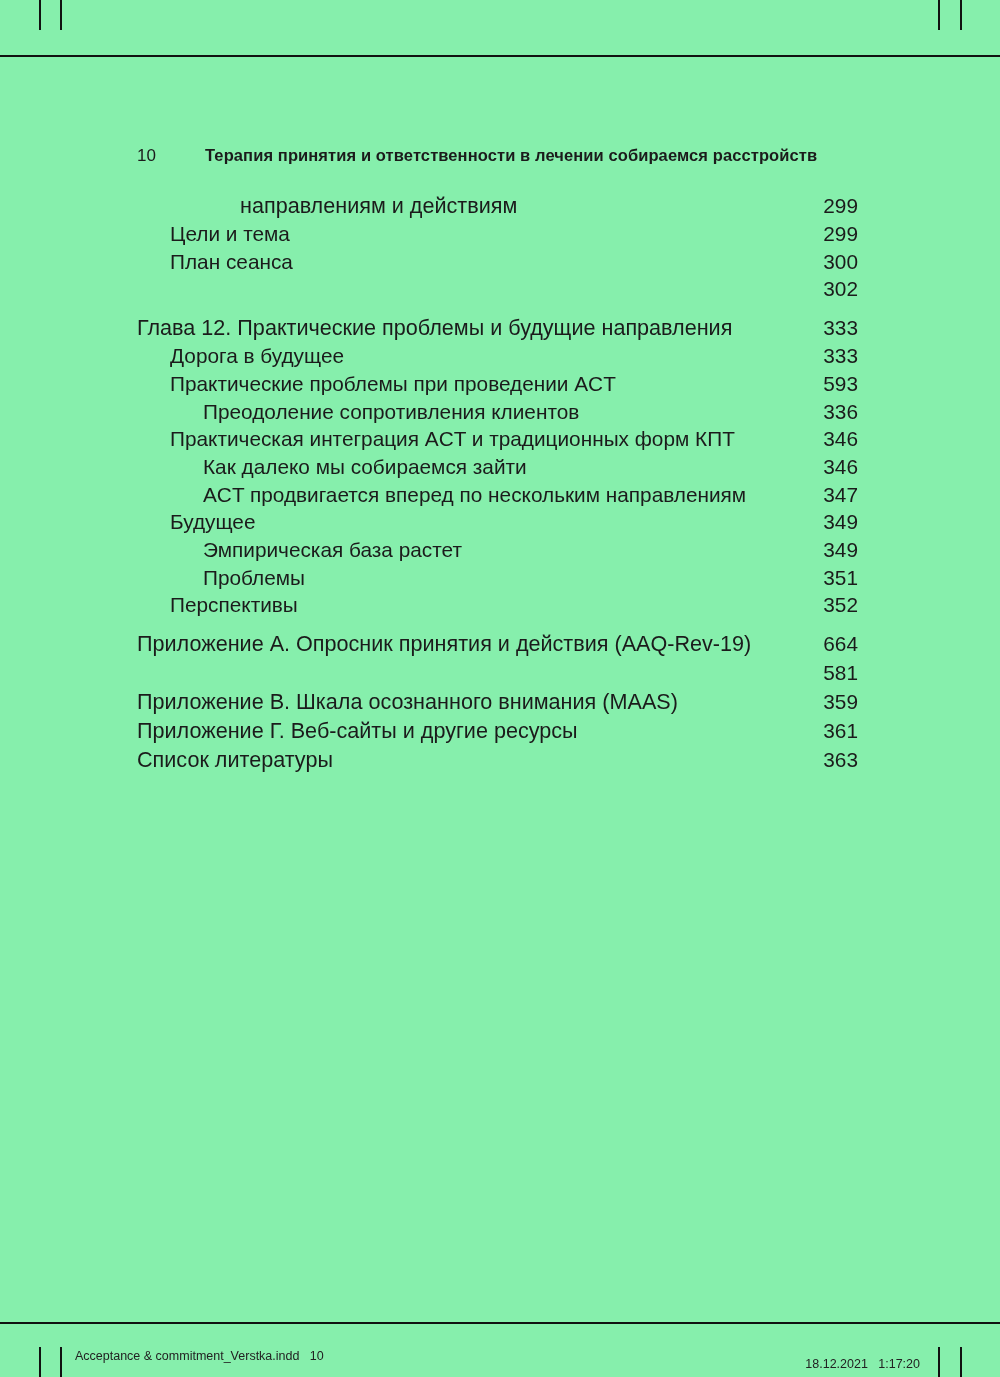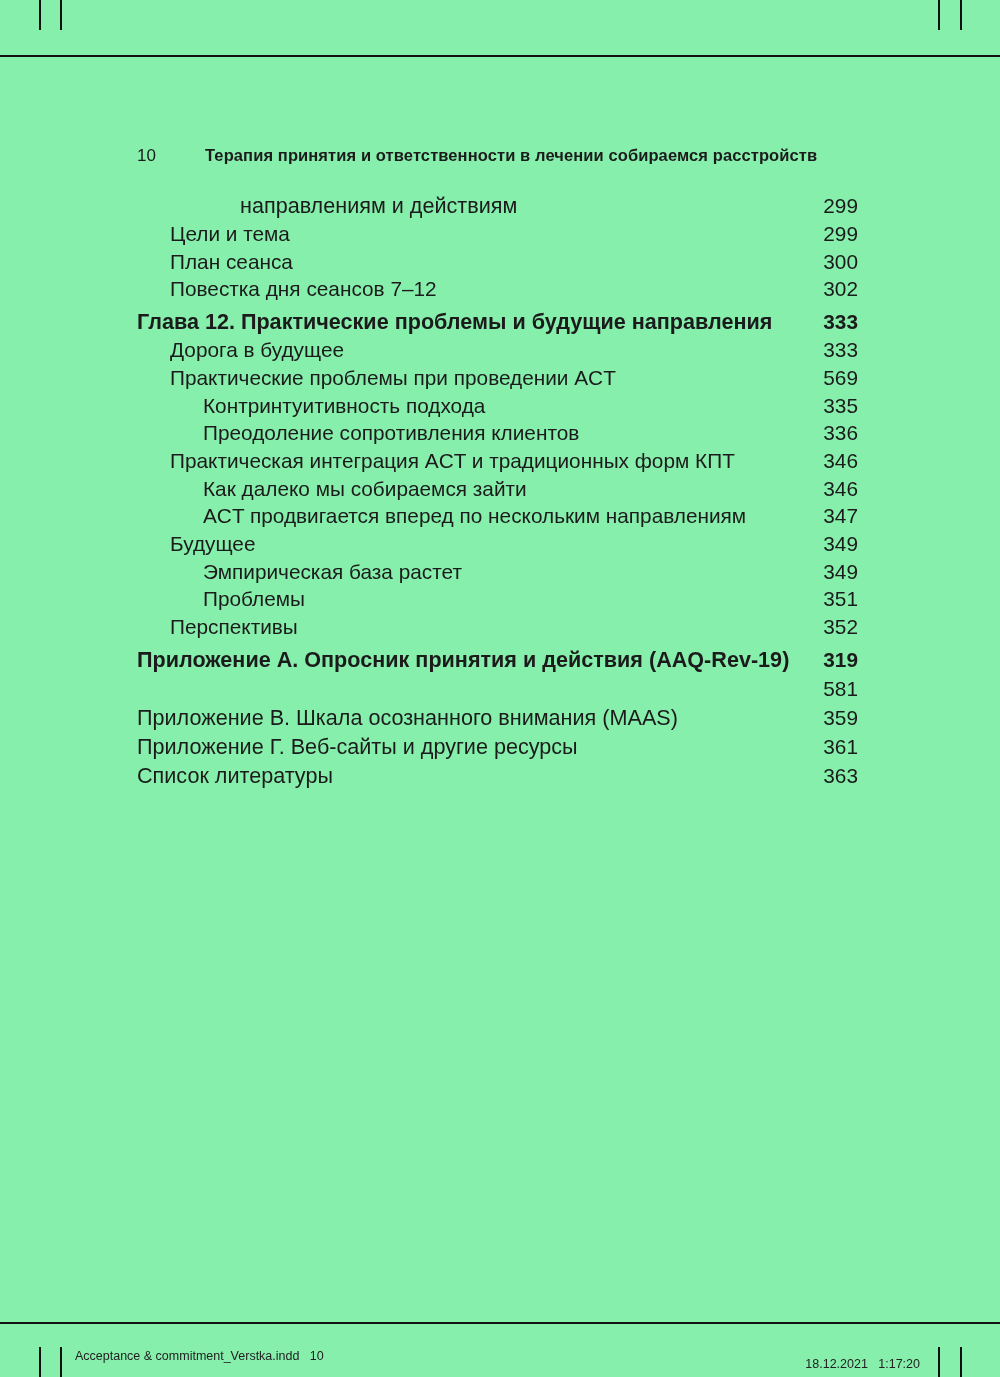--- a/index.html
+++ b/index.html
@@ -35,21 +35,21 @@
     width: 721px;
   }
   .toc-row {
     display: flex;
     align-items: baseline;
     font-size: 20.8px;
     line-height: 27.7px;
     white-space: nowrap;
   }
   .toc-row.level-0 { font-size: 21.6px; line-height: 29px; }
-  .toc-row.gap { margin-top: 4px; font-weight: bold; }
+  .toc-row.gap { margin-top: 10px; }
   .toc-row.level-1 .toc-label { padding-left: 33px; }
   .toc-row.level-2 .toc-label { padding-left: 66px; }
   .toc-row.cont  .toc-label { padding-left: 103px; }
   .toc-label { flex: 0 1 auto; }
   .toc-fill { flex: 1 1 auto; }
   .toc-page { margin-left: 8px; font-size: 20.8px; }
 
   .footer {
     position: absolute;
     left: 0;
@@ -94,43 +94,37 @@
         <span class="toc-label">Цели и тема</span>
         <span class="toc-fill"></span>
         <span class="toc-page">299</span>
       </div>
       <div class="toc-row level-1">
         <span class="toc-label">План сеанса</span>
         <span class="toc-fill"></span>
         <span class="toc-page">300</span>
       </div>
       <div class="toc-row level-1">
-        <span class="toc-label">Повестка дня сеансов 7–12</span>
         <span class="toc-fill"></span>
         <span class="toc-page">302</span>
       </div>
       <div class="toc-row level-0 gap">
         <span class="toc-label">Глава 12. Практические проблемы и будущие направления</span>
         <span class="toc-fill"></span>
         <span class="toc-page">333</span>
       </div>
       <div class="toc-row level-1">
         <span class="toc-label">Дорога в будущее</span>
         <span class="toc-fill"></span>
         <span class="toc-page">333</span>
       </div>
       <div class="toc-row level-1">
         <span class="toc-label">Практические проблемы при проведении ACT</span>
         <span class="toc-fill"></span>
-        <span class="toc-page">569</span>
-      </div>
-      <div class="toc-row level-2">
-        <span class="toc-label">Контринтуитивность подхода</span>
-        <span class="toc-fill"></span>
-        <span class="toc-page">335</span>
+        <span class="toc-page">593</span>
       </div>
       <div class="toc-row level-2">
         <span class="toc-label">Преодоление сопротивления клиентов</span>
         <span class="toc-fill"></span>
         <span class="toc-page">336</span>
       </div>
       <div class="toc-row level-1">
         <span class="toc-label">Практическая интеграция ACT и традиционных форм КПТ</span>
         <span class="toc-fill"></span>
         <span class="toc-page">346</span>
@@ -161,21 +155,21 @@
         <span class="toc-page">351</span>
       </div>
       <div class="toc-row level-1">
         <span class="toc-label">Перспективы</span>
         <span class="toc-fill"></span>
         <span class="toc-page">352</span>
       </div>
       <div class="toc-row level-0 gap">
         <span class="toc-label">Приложение А. Опросник принятия и действия (AAQ-Rev-19)</span>
         <span class="toc-fill"></span>
-        <span class="toc-page">319</span>
+        <span class="toc-page">664</span>
       </div>
       <div class="toc-row level-0">
         <span class="toc-fill"></span>
         <span class="toc-page">581</span>
       </div>
       <div class="toc-row level-0">
         <span class="toc-label">Приложение В. Шкала осознанного внимания (MAAS)</span>
         <span class="toc-fill"></span>
         <span class="toc-page">359</span>
       </div>

